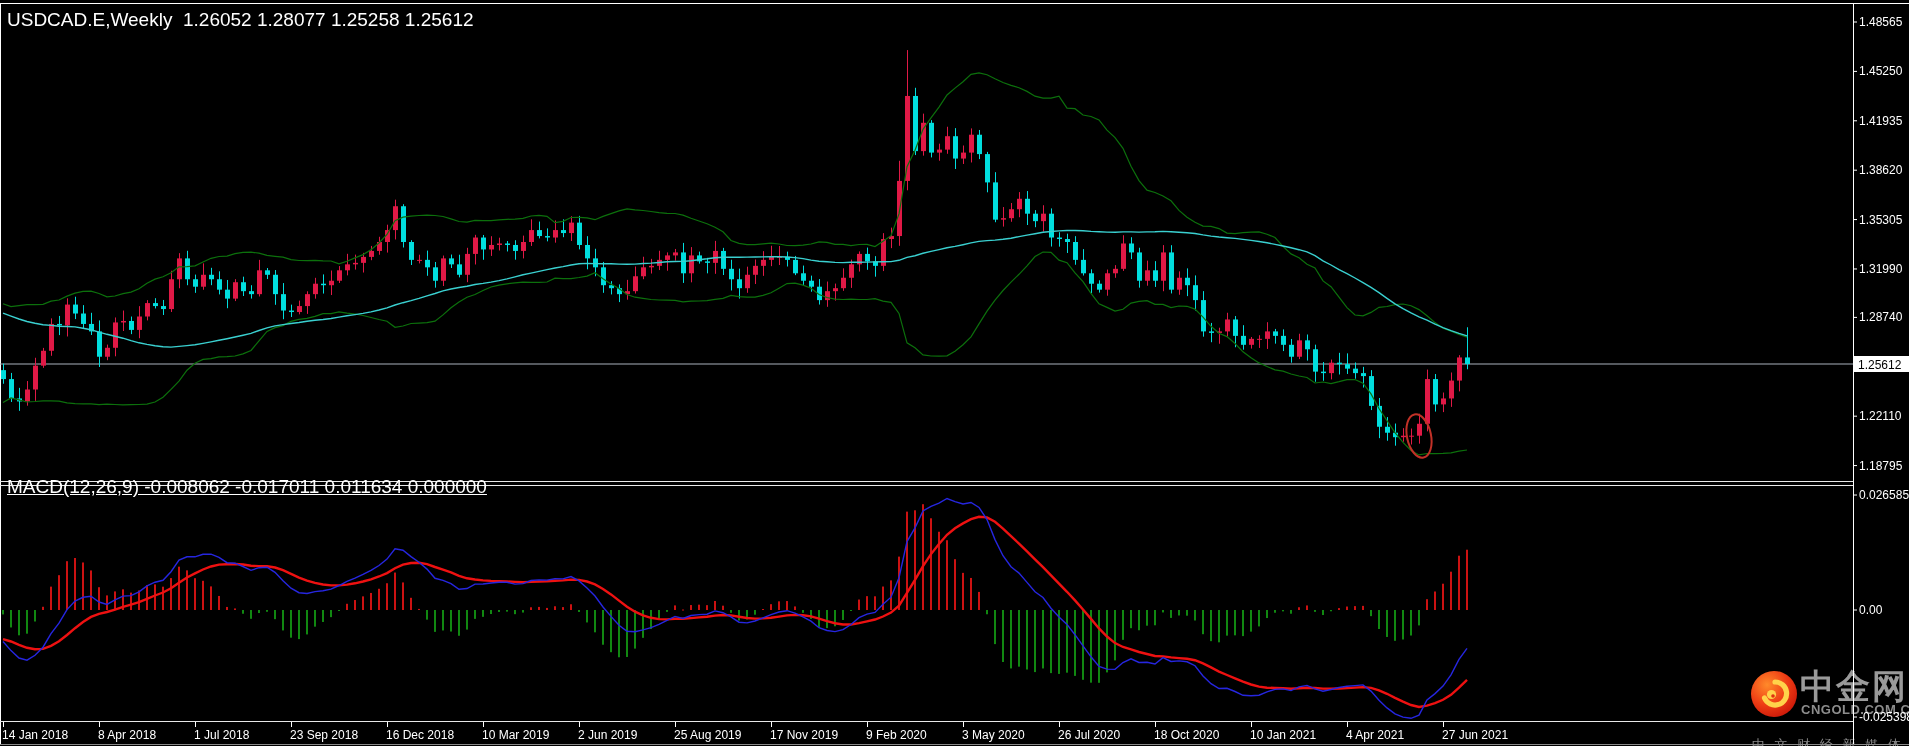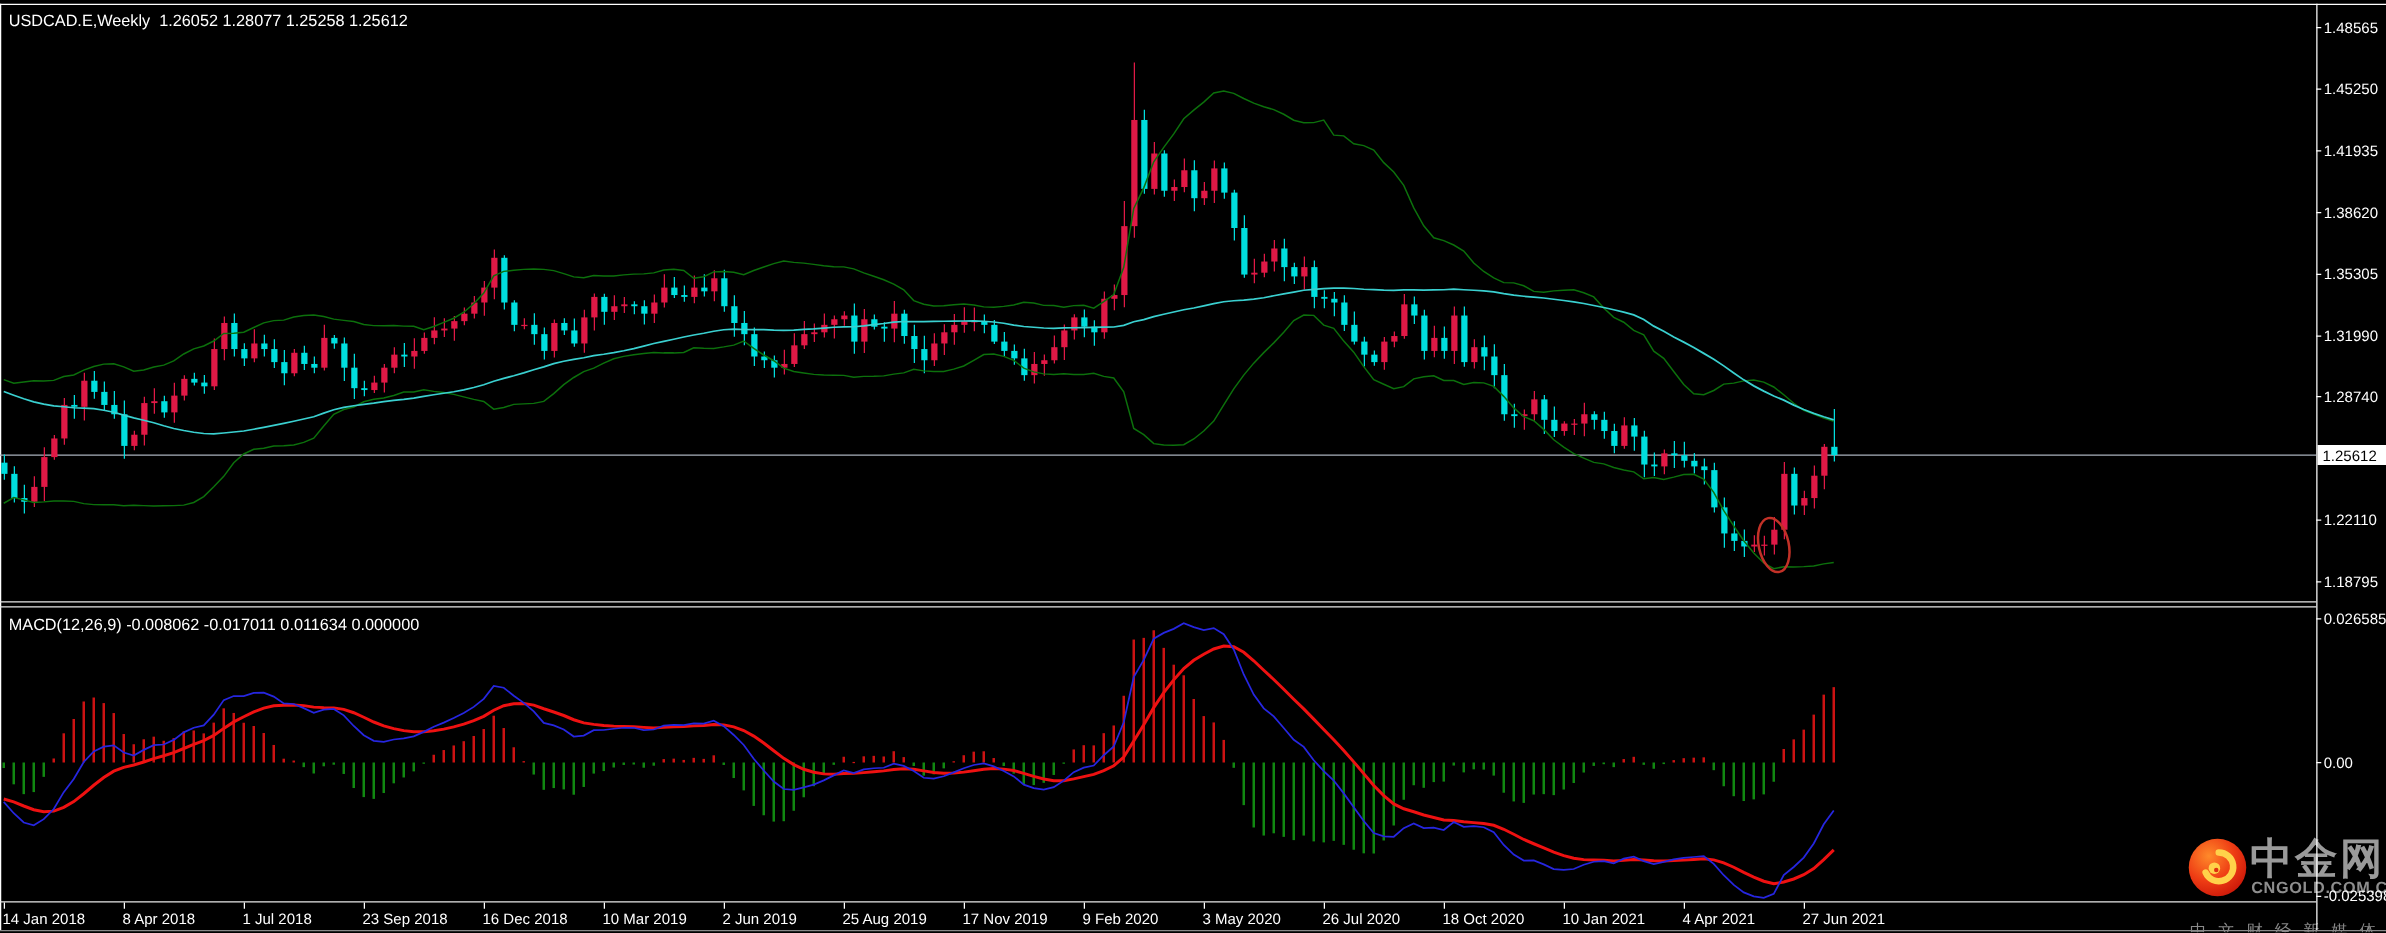--- a/index.html
+++ b/index.html
@@ -1,20 +1,20 @@
 <!DOCTYPE html>
 <html><head>
 <meta charset="utf-8">
 <style>
   html,body{margin:0;padding:0;background:#000;}
   #stage{position:relative;width:1909px;height:746px;background:#000;overflow:hidden;
          font-family:"Liberation Sans","DejaVu Sans",sans-serif;}
-  .overlay{position:absolute;color:#ffffff;font-size:13px;white-space:pre;z-index:3;}
+  .overlay{position:absolute;color:#ffffff;font-size:19px;white-space:pre;z-index:3;}
   .title{left:7px;top:9px;}
-  .macd-label{left:7px;top:492px;}
+  .macd-label{left:7px;top:476px;text-decoration:underline;}
   #chart-svg{position:absolute;left:0;top:0;z-index:2;}
   .logo{position:absolute;left:1750px;top:668px;width:158px;height:76px;z-index:1;}
   .logo-icon{position:absolute;left:0;top:2px;}
   .logo-brand{position:absolute;left:50px;top:-4px;font-size:34px;font-weight:bold;
               color:#9a9a9a;letter-spacing:2px;white-space:pre;}
   .logo-domain{position:absolute;left:51px;top:34px;font-size:13px;font-weight:bold;
                color:#8d8d8d;letter-spacing:0.5px;white-space:pre;}
   .logo-tagline{position:absolute;left:2px;top:68px;font-size:13px;color:#8a8a8a;
                 letter-spacing:3px;white-space:pre;}
 </style>

